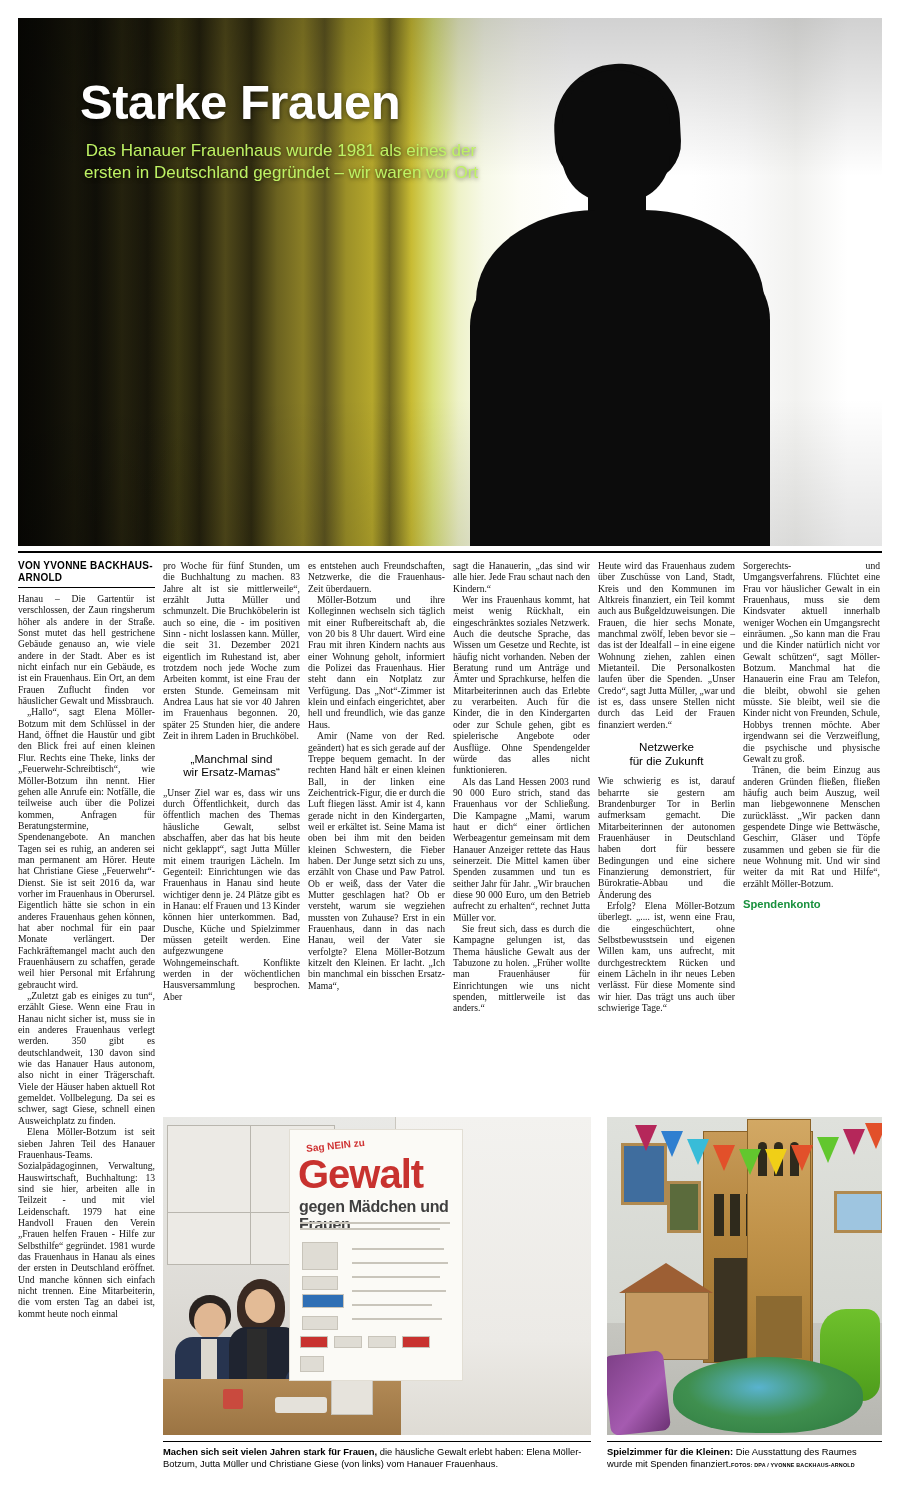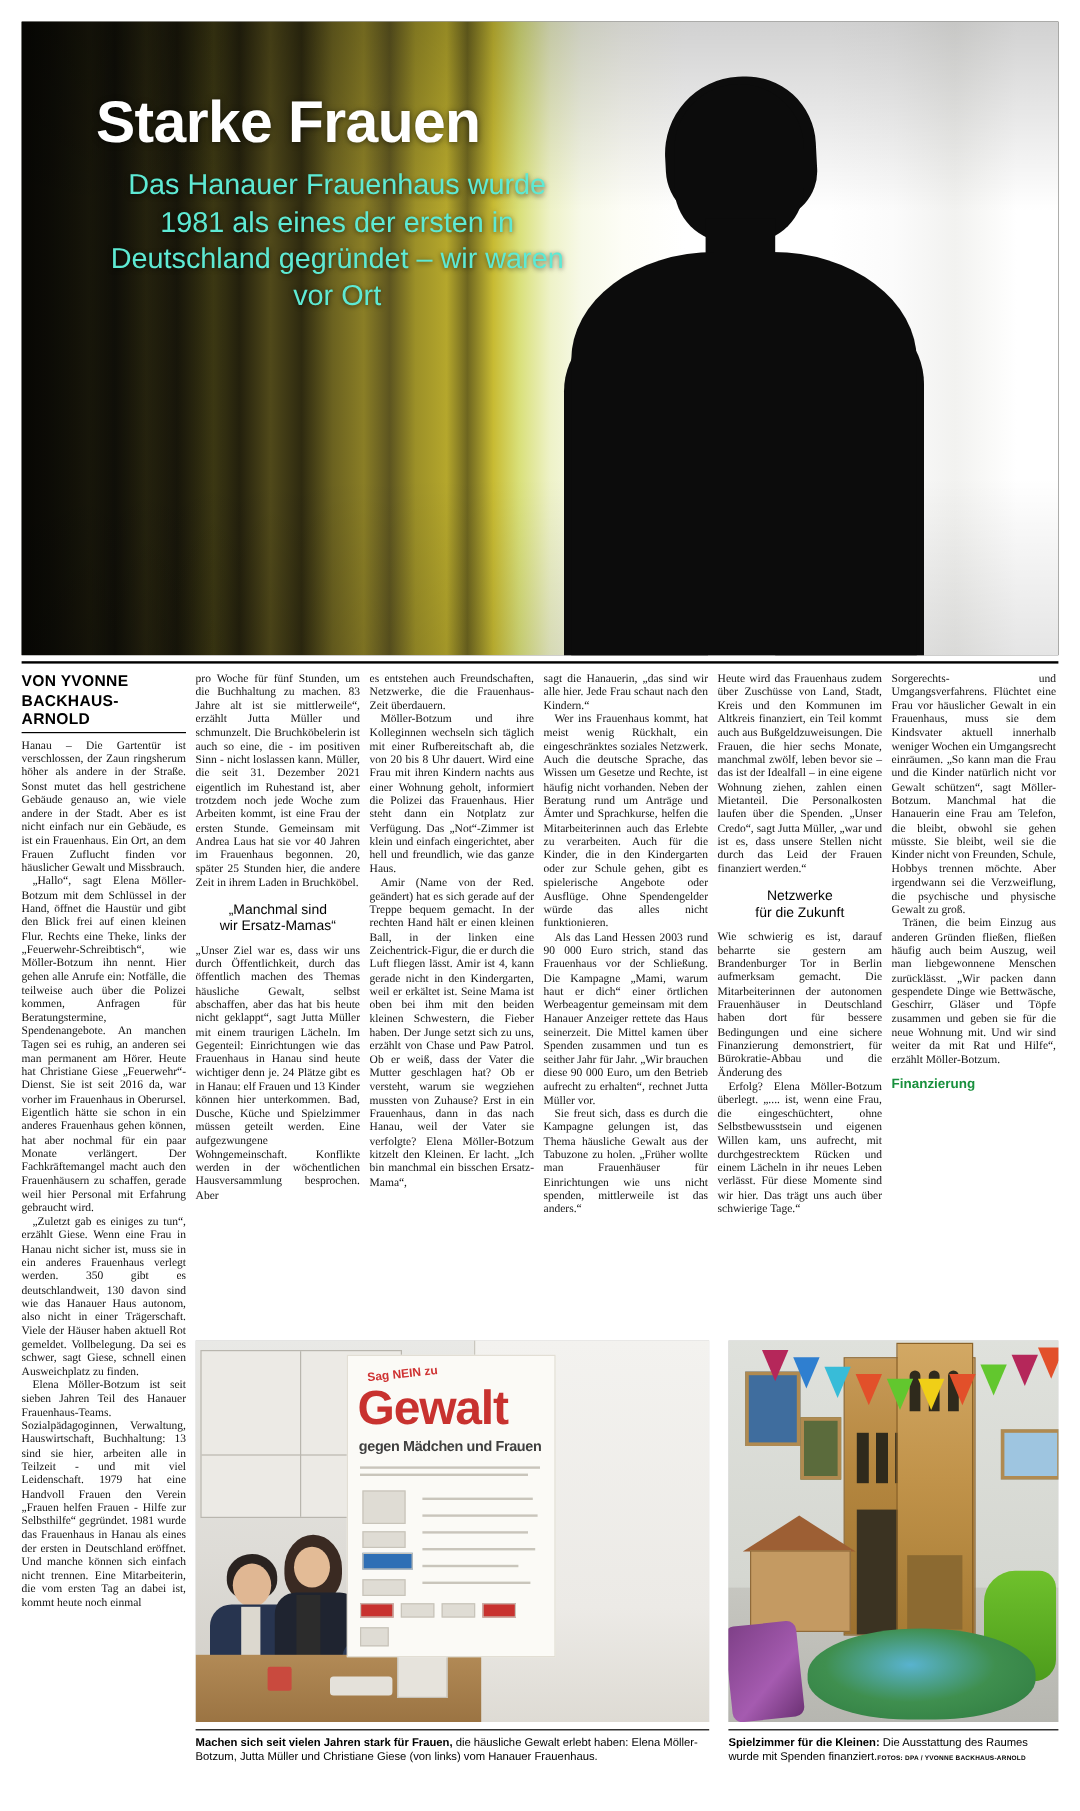--- a/index.html
+++ b/index.html
@@ -151,24 +151,24 @@
     line-height: 1;
     text-shadow: 0 1px 5px rgba(0,0,0,0.55);
     white-space: nowrap;
   }
   .hero-sub {
     position: absolute;
     left: 62px;
     top: 122px;
     width: 402px;
     font-family: "Liberation Sans", sans-serif;
-    font-size: 24px;
+    font-size: 17px;
     font-weight: normal;
     line-height: 1.28;
-    color: #5eead4;
+    color: #bef264;
     text-align: center;
     text-shadow: 0 1px 4px rgba(0,0,0,0.6);
   }
 
   
   .top-rule {
     position: absolute;
     left: 18px;
     top: 551px;
     width: 864px;
@@ -193,21 +193,21 @@
   .col.c0 { left: 0px; }
   .col.c1 { left: 145px; }
   .col.c2 { left: 290px; }
   .col.c3 { left: 435px; }
   .col.c4 { left: 580px; }
   .col.c5 { left: 725px; }
 
   .byline {
     font-family: "Liberation Sans", sans-serif;
     font-weight: bold;
-    font-size: 13px;
+    font-size: 10px;
     letter-spacing: 0.25px;
     color: #000;
     margin: 0 0 3px 0;
     line-height: 1.2;
   }
   .byline-rule {
     width: 137px;
     height: 1px;
     background: #000;
     margin-bottom: 5px;
@@ -310,21 +310,21 @@
   }
   .lp-poster .pl2 {
     position: absolute; left: 8px; top: 22px;
     font-family: "Liberation Sans", sans-serif;
     font-weight: bold; font-size: 40px; color: #c8322f;
     letter-spacing: -1px;
   }
   .lp-poster .pl3 {
     position: absolute; left: 9px; top: 68px;
     font-family: "Liberation Sans", sans-serif;
-    font-weight: bold; font-size: 12px; color: #3f3f3f;
+    font-weight: bold; font-size: 16px; color: #3f3f3f;
     letter-spacing: -0.3px;
   }
   .lp-logo {
     position: absolute;
     background: #dfdcd4;
     border: 1px solid #c8c4ba;
   }
   .lp-tinyline {
     position: absolute;
     height: 2px;
@@ -529,21 +529,21 @@
     <div class="col c4">
       <p class="body noindent">Heute wird das Frauenhaus zudem über Zuschüsse von Land, Stadt, Kreis und den Kommunen im Altkreis finanziert, ein Teil kommt auch aus Bußgeldzuweisungen. Die Frauen, die hier sechs Monate, manchmal zwölf, leben bevor sie – das ist der Idealfall – in eine eigene Wohnung ziehen, zahlen einen Mietanteil. Die Personalkosten laufen über die Spenden. „Unser Credo“, sagt Jutta Müller, „war und ist es, dass unsere Stellen nicht durch das Leid der Frauen finanziert werden.“</p>
       <h3 class="subhead">Netzwerke<br>für die Zukunft</h3>
       <p class="body">Wie schwierig es ist, darauf beharrte sie gestern am Brandenburger Tor in Berlin aufmerksam gemacht. Die Mitarbeiterinnen der autonomen Frauenhäuser in Deutschland haben dort für bessere Bedingungen und eine sichere Finanzierung demonstriert, für Bürokratie-Abbau und die Änderung des</p>
       <p class="body noindent">Erfolg? Elena Möller-Botzum überlegt. „.... ist, wenn eine Frau, die eingeschüchtert, ohne Selbstbewusstsein und eigenen Willen kam, uns aufrecht, mit durchgestrecktem Rücken und einem Lächeln in ihr neues Leben verlässt. Für diese Momente sind wir hier. Das trägt uns auch über schwierige Tage.“</p>
     </div>
 
     <div class="col c5">
       <p class="body noindent">Sorgerechts- und Umgangsverfahrens. Flüchtet eine Frau vor häuslicher Gewalt in ein Frauenhaus, muss sie dem Kindsvater aktuell innerhalb weniger Wochen ein Umgangsrecht einräumen. „So kann man die Frau und die Kinder natürlich nicht vor Gewalt schützen“, sagt Möller-Botzum. Manchmal hat die Hanauerin eine Frau am Telefon, die bleibt, obwohl sie gehen müsste. Sie bleibt, weil sie die Kinder nicht von Freunden, Schule, Hobbys trennen möchte. Aber irgendwann sei die Verzweiflung, die psychische und physische Gewalt zu groß.</p>
       <p class="body">Tränen, die beim Einzug aus anderen Gründen fließen, fließen häufig auch beim Auszug, weil man liebgewonnene Menschen zurücklässt. „Wir packen dann gespendete Dinge wie Bettwäsche, Geschirr, Gläser und Töpfe zusammen und geben sie für die neue Wohnung mit. Und wir sind weiter da mit Rat und Hilfe“, erzählt Möller-Botzum.</p>
-      <div class="donate-head">Finanzierung</div>
+      <div class="donate-head">Spendenkonto</div>
     </div>
 
   </div>
 
   <div class="photo photo-left">
     <div class="lp-wall"></div>
 
     <div class="lp-right-wall"></div>
 
     <div class="lp-cabinet">

